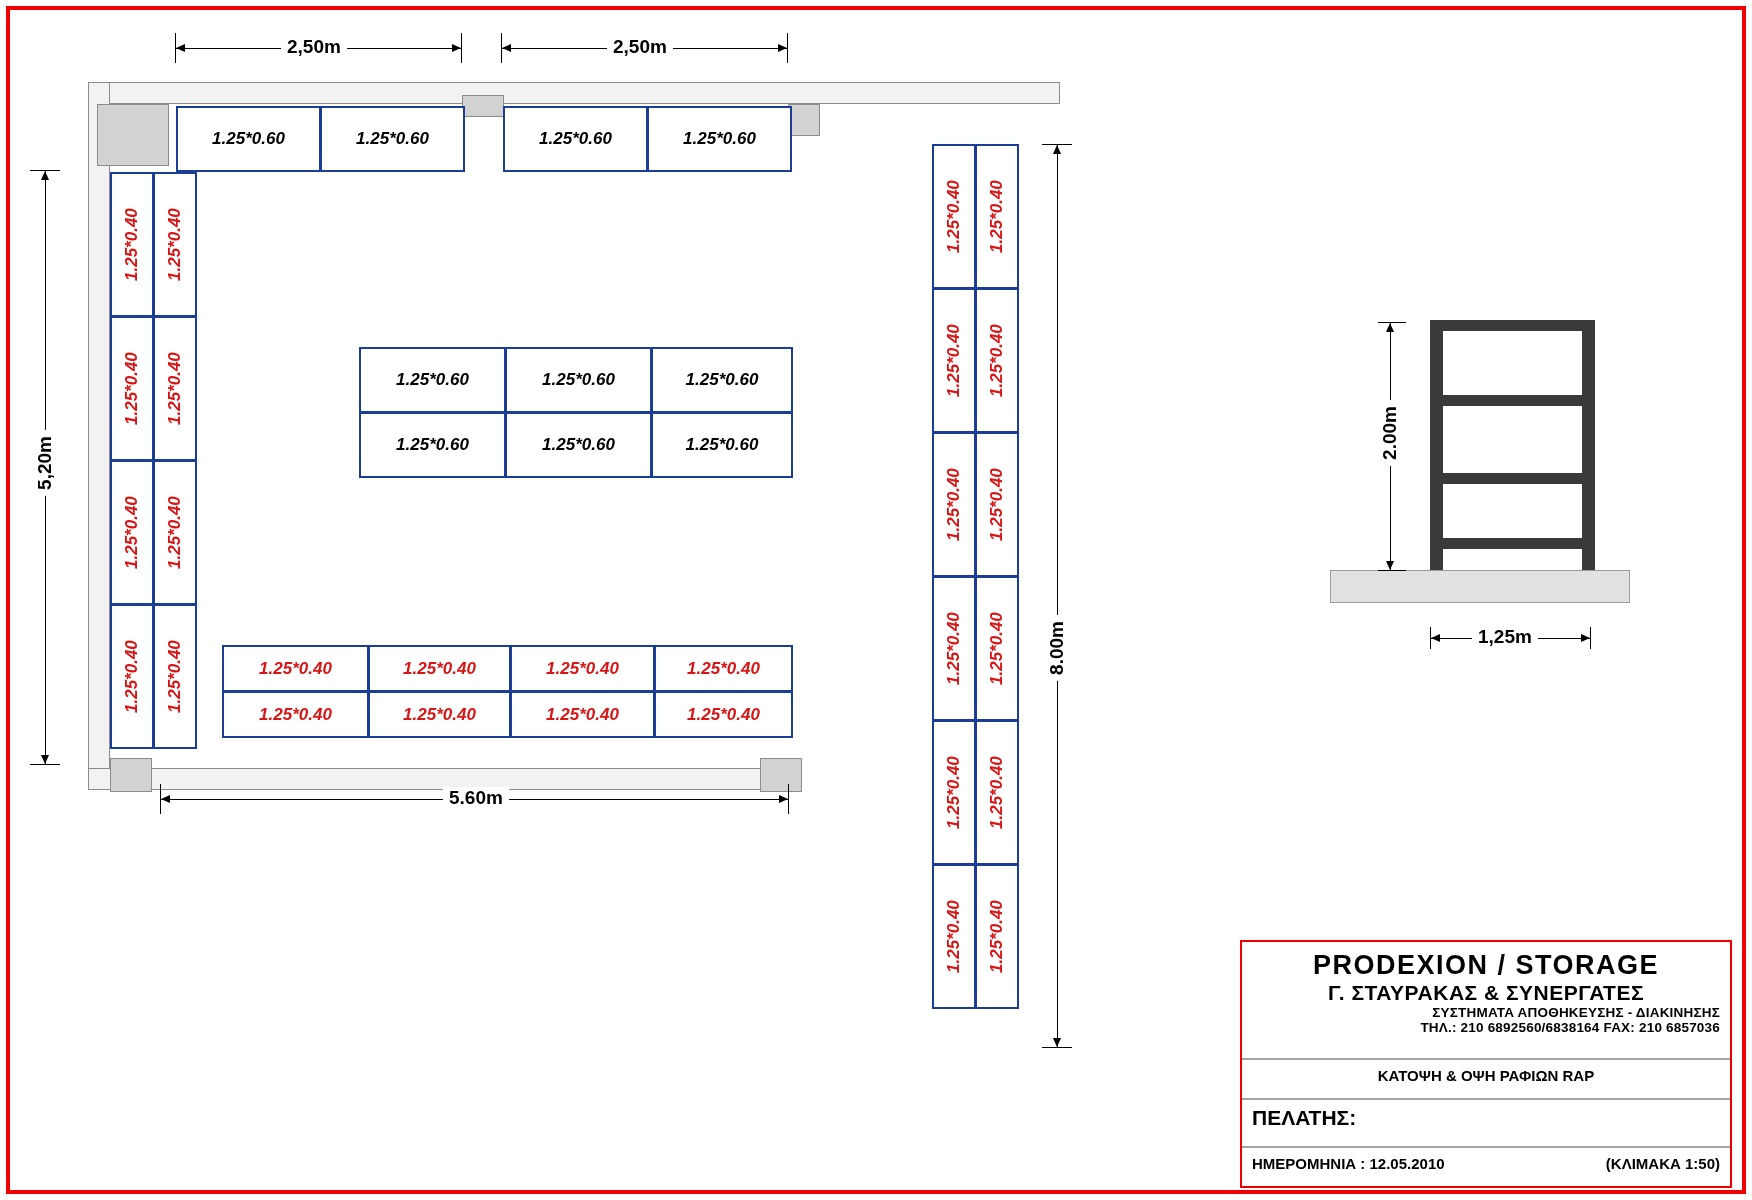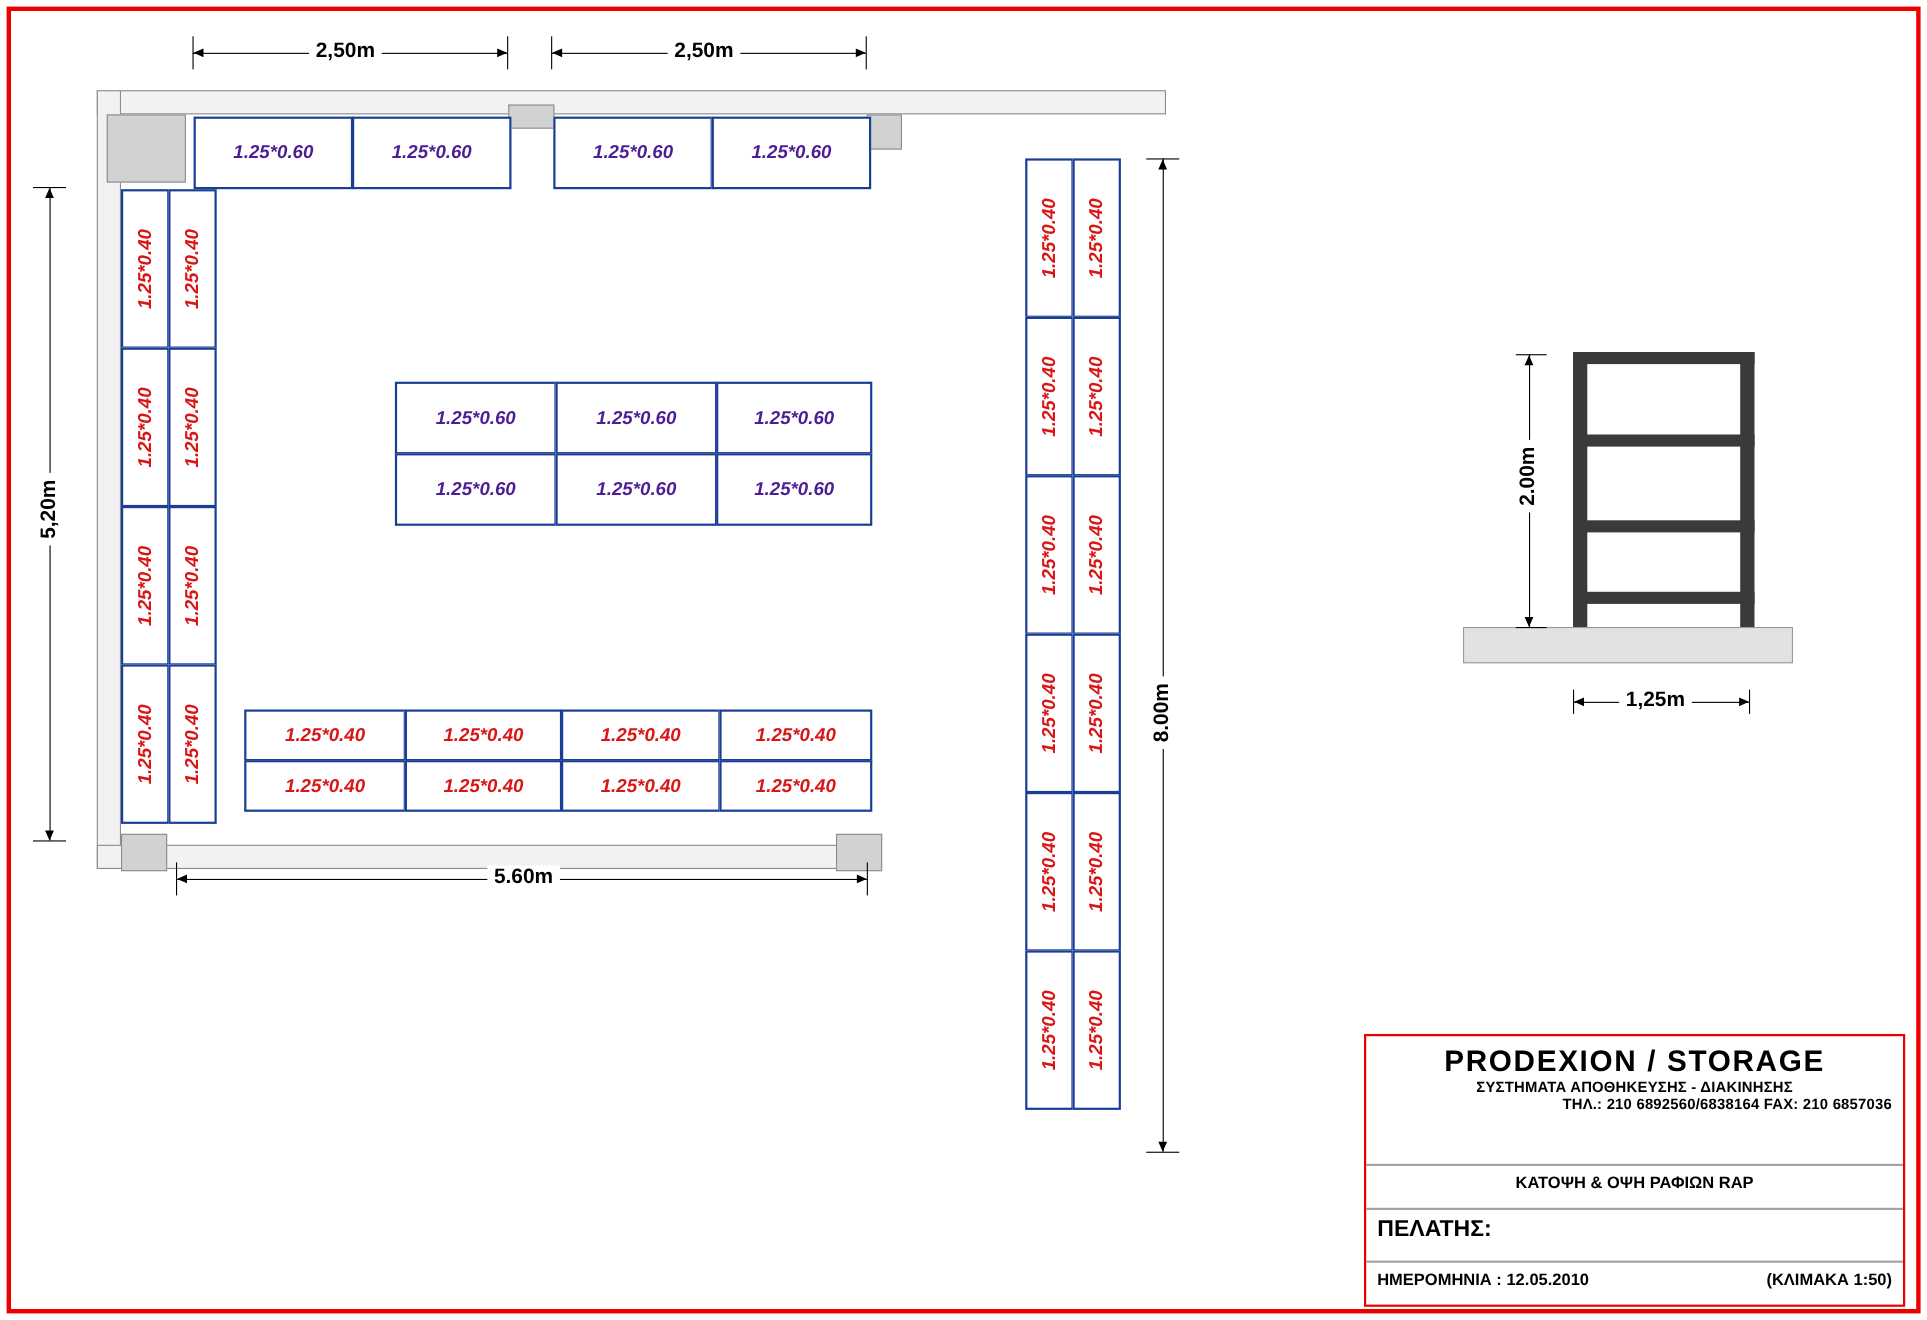--- a/index.html
+++ b/index.html
@@ -35,21 +35,21 @@
     border: 2px solid #1a3e96;
     background: #ffffff;
     display: flex;
     align-items: center;
     justify-content: center;
     font-style: italic;
     font-weight: bold;
     font-size: 17px;
     white-space: nowrap;
   }
-  .rack.green { color: #4c1d95; }
+  .rack.green { color: #000000; }
   .rack.red { color: #d81616; }
   .rack.vert {
     writing-mode: vertical-rl;
     transform: rotate(180deg);
   }
 
   .wall {
     position: absolute;
     background: #f2f2f2;
     border: 1px solid #8c8c8c;
@@ -163,21 +163,21 @@
   }
   .tb-person {
     font-size: 21px;
     font-weight: bold;
     text-align: center;
     letter-spacing: 0.5px;
   }
   .tb-sub {
     font-size: 13.5px;
     font-weight: bold;
-    text-align: center;
+    text-align: right;
     letter-spacing: 0.2px;
   }
   .tb-tel {
     font-size: 13.5px;
     font-weight: bold;
     text-align: right;
     letter-spacing: 0.2px;
   }
   .tb-client {
     font-size: 21px;
@@ -321,20 +321,21 @@
   <div class="dim-h" style="left:1430px; top:638px; width:160px;"></div>
   <div class="tick-v" style="left:1430px; top:627px; height:22px;"></div>
   <div class="tick-v" style="left:1590px; top:627px; height:22px;"></div>
   <div class="arrow left" style="left:1431px; top:634px;"></div>
   <div class="arrow right" style="left:1581px; top:634px;"></div>
   <div class="dim-label" style="left:1472px; top:626px;">1,25m</div>
 
   <div id="titleblock" style="left:1240px; top:940px; width:492px; height:248px;">
     <div class="tb-row" style="height:118px;">
       <div class="tb-company">PRODEXION / STORAGE</div>
+      <div class="tb-person">Γ. ΣΤΑΥΡΑΚΑΣ &amp; ΣΥΝΕΡΓΑΤΕΣ</div>
       <div class="tb-sub">ΣΥΣΤΗΜΑΤΑ  ΑΠΟΘΗΚΕΥΣΗΣ  -  ΔΙΑΚΙΝΗΣΗΣ</div>
       <div class="tb-tel">ΤΗΛ.: 210 6892560/6838164  FAX: 210 6857036</div>
     </div>
     <div class="tb-row tb-caption" style="height:40px;">ΚΑΤΟΨΗ  &amp; ΟΨΗ ΡΑΦΙΩΝ RAP</div>
     <div class="tb-row tb-client" style="height:48px;">ΠΕΛΑΤΗΣ:</div>
     <div class="tb-row tb-date" style="height:40px;">
       <span>ΗΜΕΡΟΜΗΝΙΑ : 12.05.2010</span>
       <span>(ΚΛΙΜΑΚΑ 1:50)</span>
     </div>
   </div>

